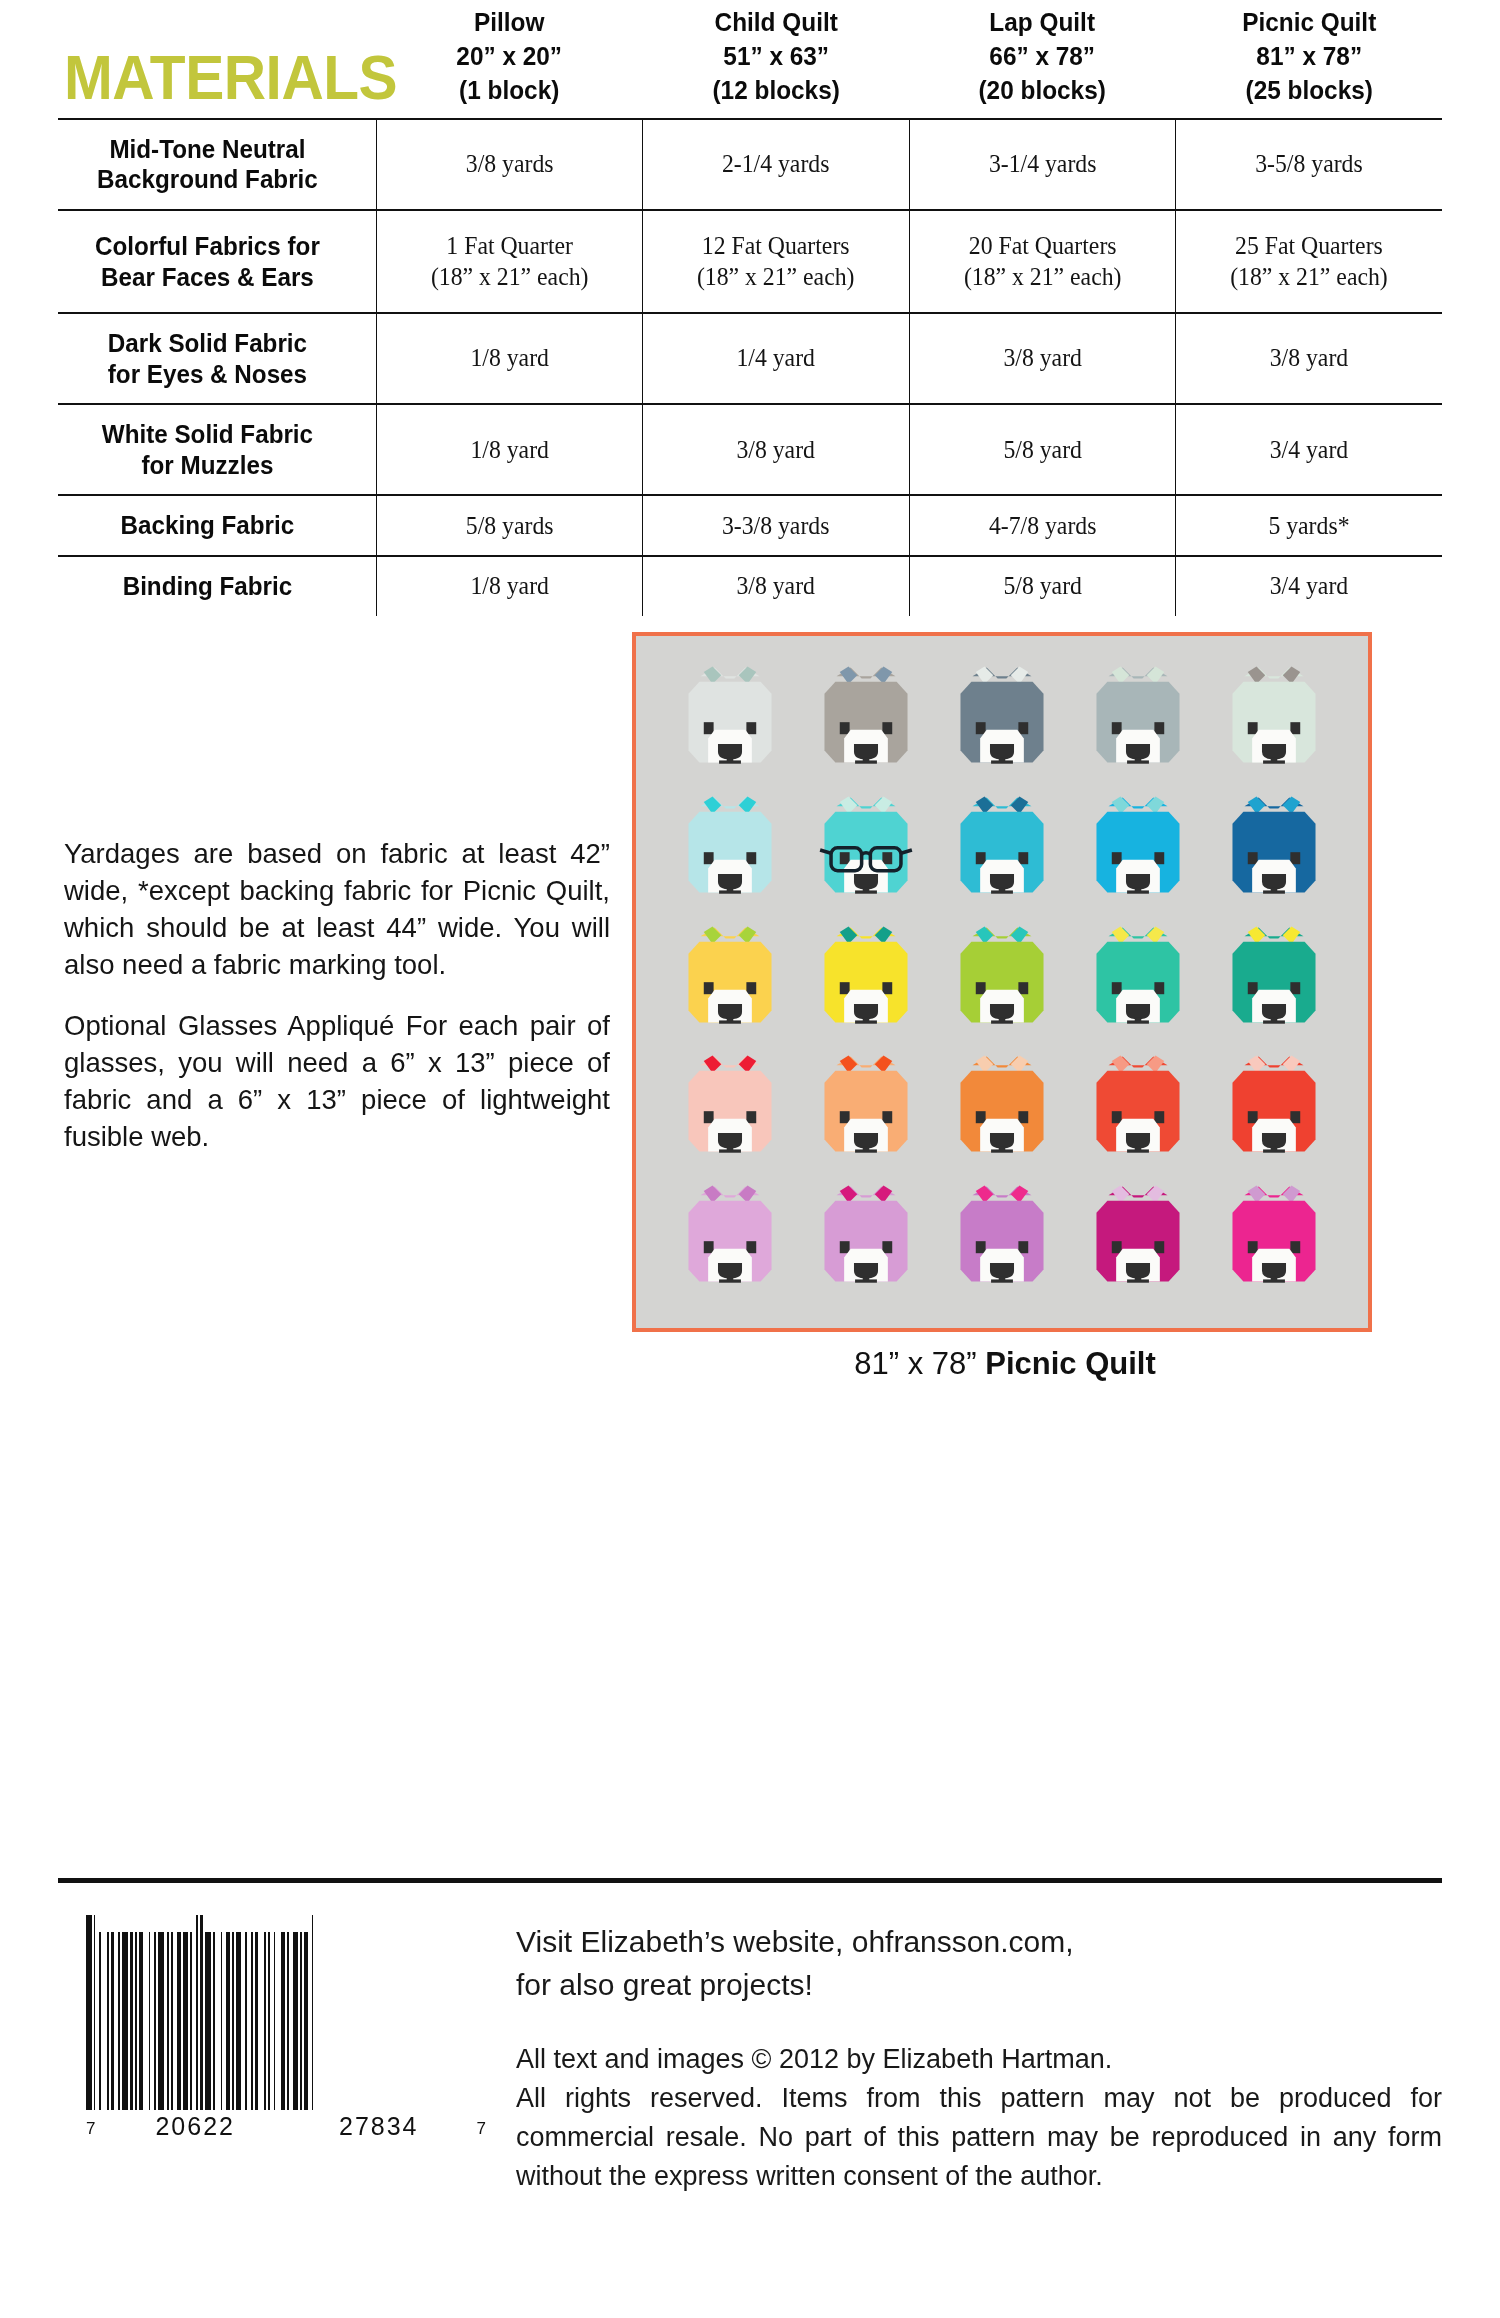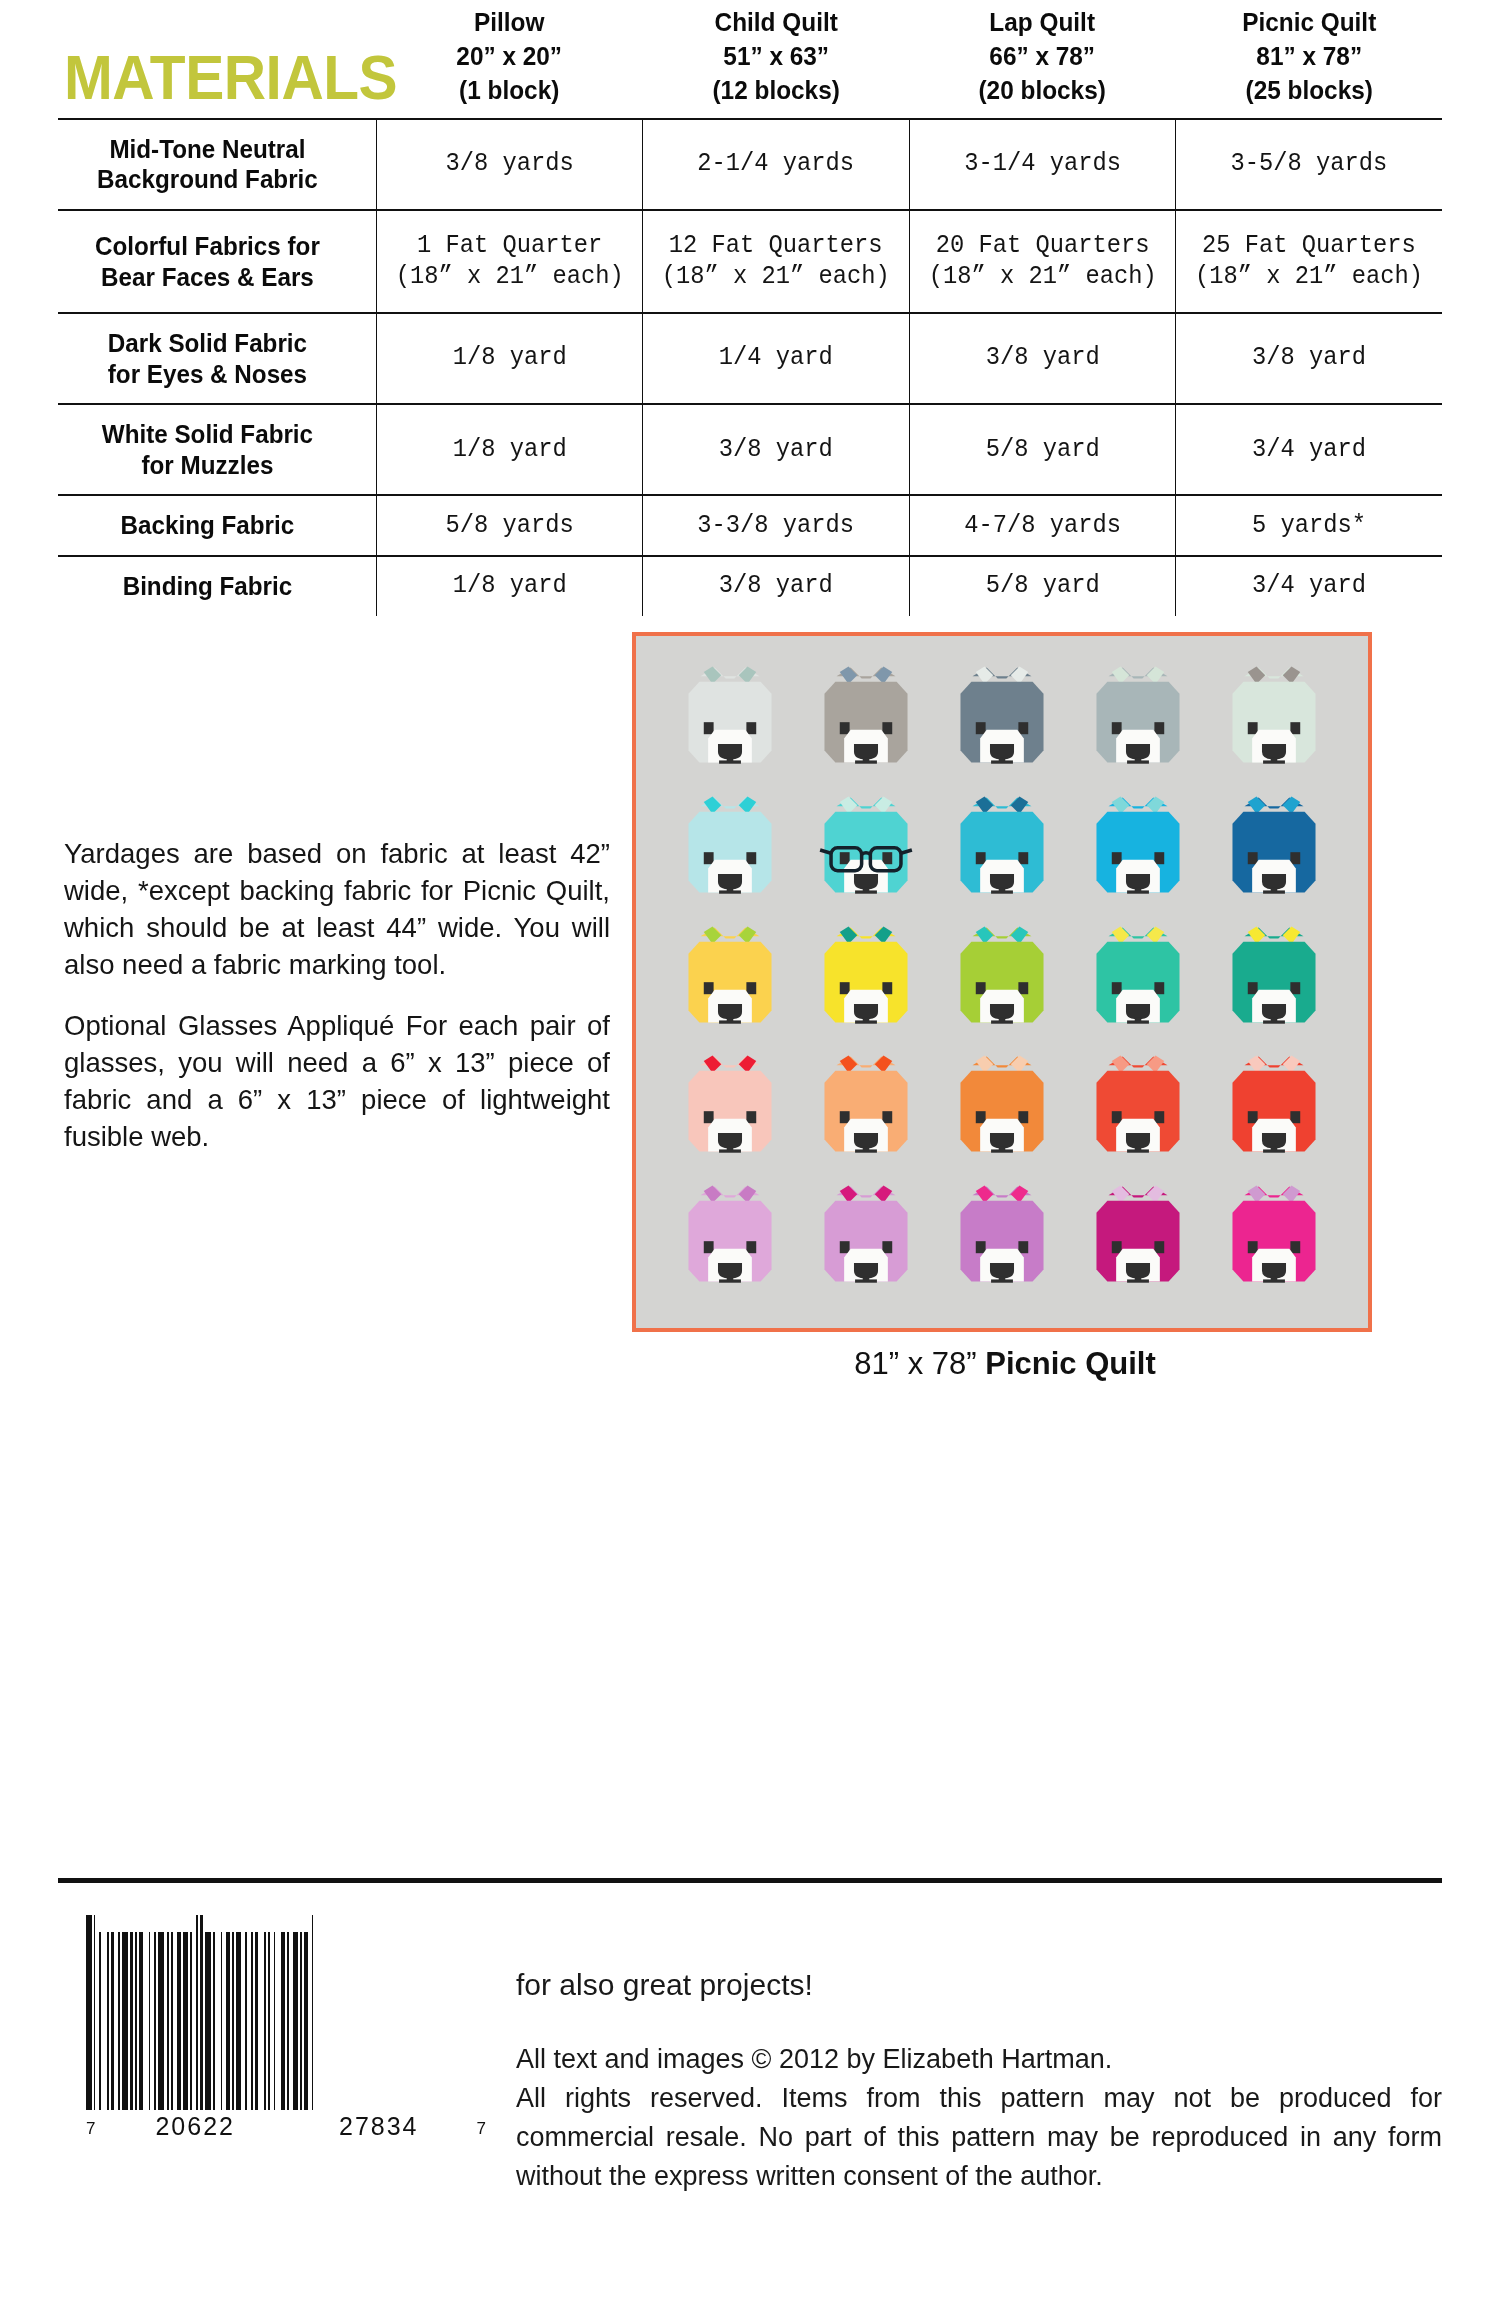--- a/index.html
+++ b/index.html
@@ -36,21 +36,21 @@
   .mat-table tbody tr { border-top: 2.4px solid #111; }
   .mat-table tbody tr:last-child { border-bottom: none; }
   .row-label {
     font-family: "Liberation Sans Narrow", "Liberation Sans", sans-serif;
     font-weight: bold; font-size: 25.5px; line-height: 1.2; color: #0b0b0b;
     padding: 14px 10px 14px 6px; vertical-align: middle;
     transform-origin: left center;
   }
   .row-label span { display: block; white-space: nowrap; transform: scaleX(0.95); transform-origin: left center; }
   .val-cell {
-    font-family: Liberation Mono, monospace;
+    font-family: Liberation Serif, serif;
     font-size: 25px; line-height: 1.22; color: #141414;
     text-align: center; vertical-align: middle;
     padding: 14px 6px; border-left: 1.6px solid #111;
   }
   .val-cell div { white-space: nowrap; transform: scaleX(0.95); }
   .row-tall .row-label, .row-tall .val-cell { padding-top: 20px; padding-bottom: 20px; }
 
   
   .lower { display: flex; margin-top: 16px; align-items: center; }
   .col-text { width: 560px; padding: 0 8px 0 6px; }
@@ -765,21 +765,21 @@
         </div>
       <div class="bc-digits">
         <span class="small">7</span>
         <span class="grp">20622</span>
         <span class="grp">27834</span>
         <span class="small r">7</span>
       </div>
     </div>
     <div class="footer-text">
       <p class="ft-lead">
-        <br>
+        <span>Visit Elizabeth’s website, ohfransson.com,</span><br>
         <span>for also great projects!</span>
       </p>
       <p class="ft-body">
         <span class="nj">All text and images © 2012 by Elizabeth Hartman.</span><br>
         <span>All rights reserved. Items from this pattern may not be produced for commercial resale. No part of this pattern may be reproduced in any form without the express written consent of the author.</span>
       </p>
     </div>
   </div>
 
 </div>

